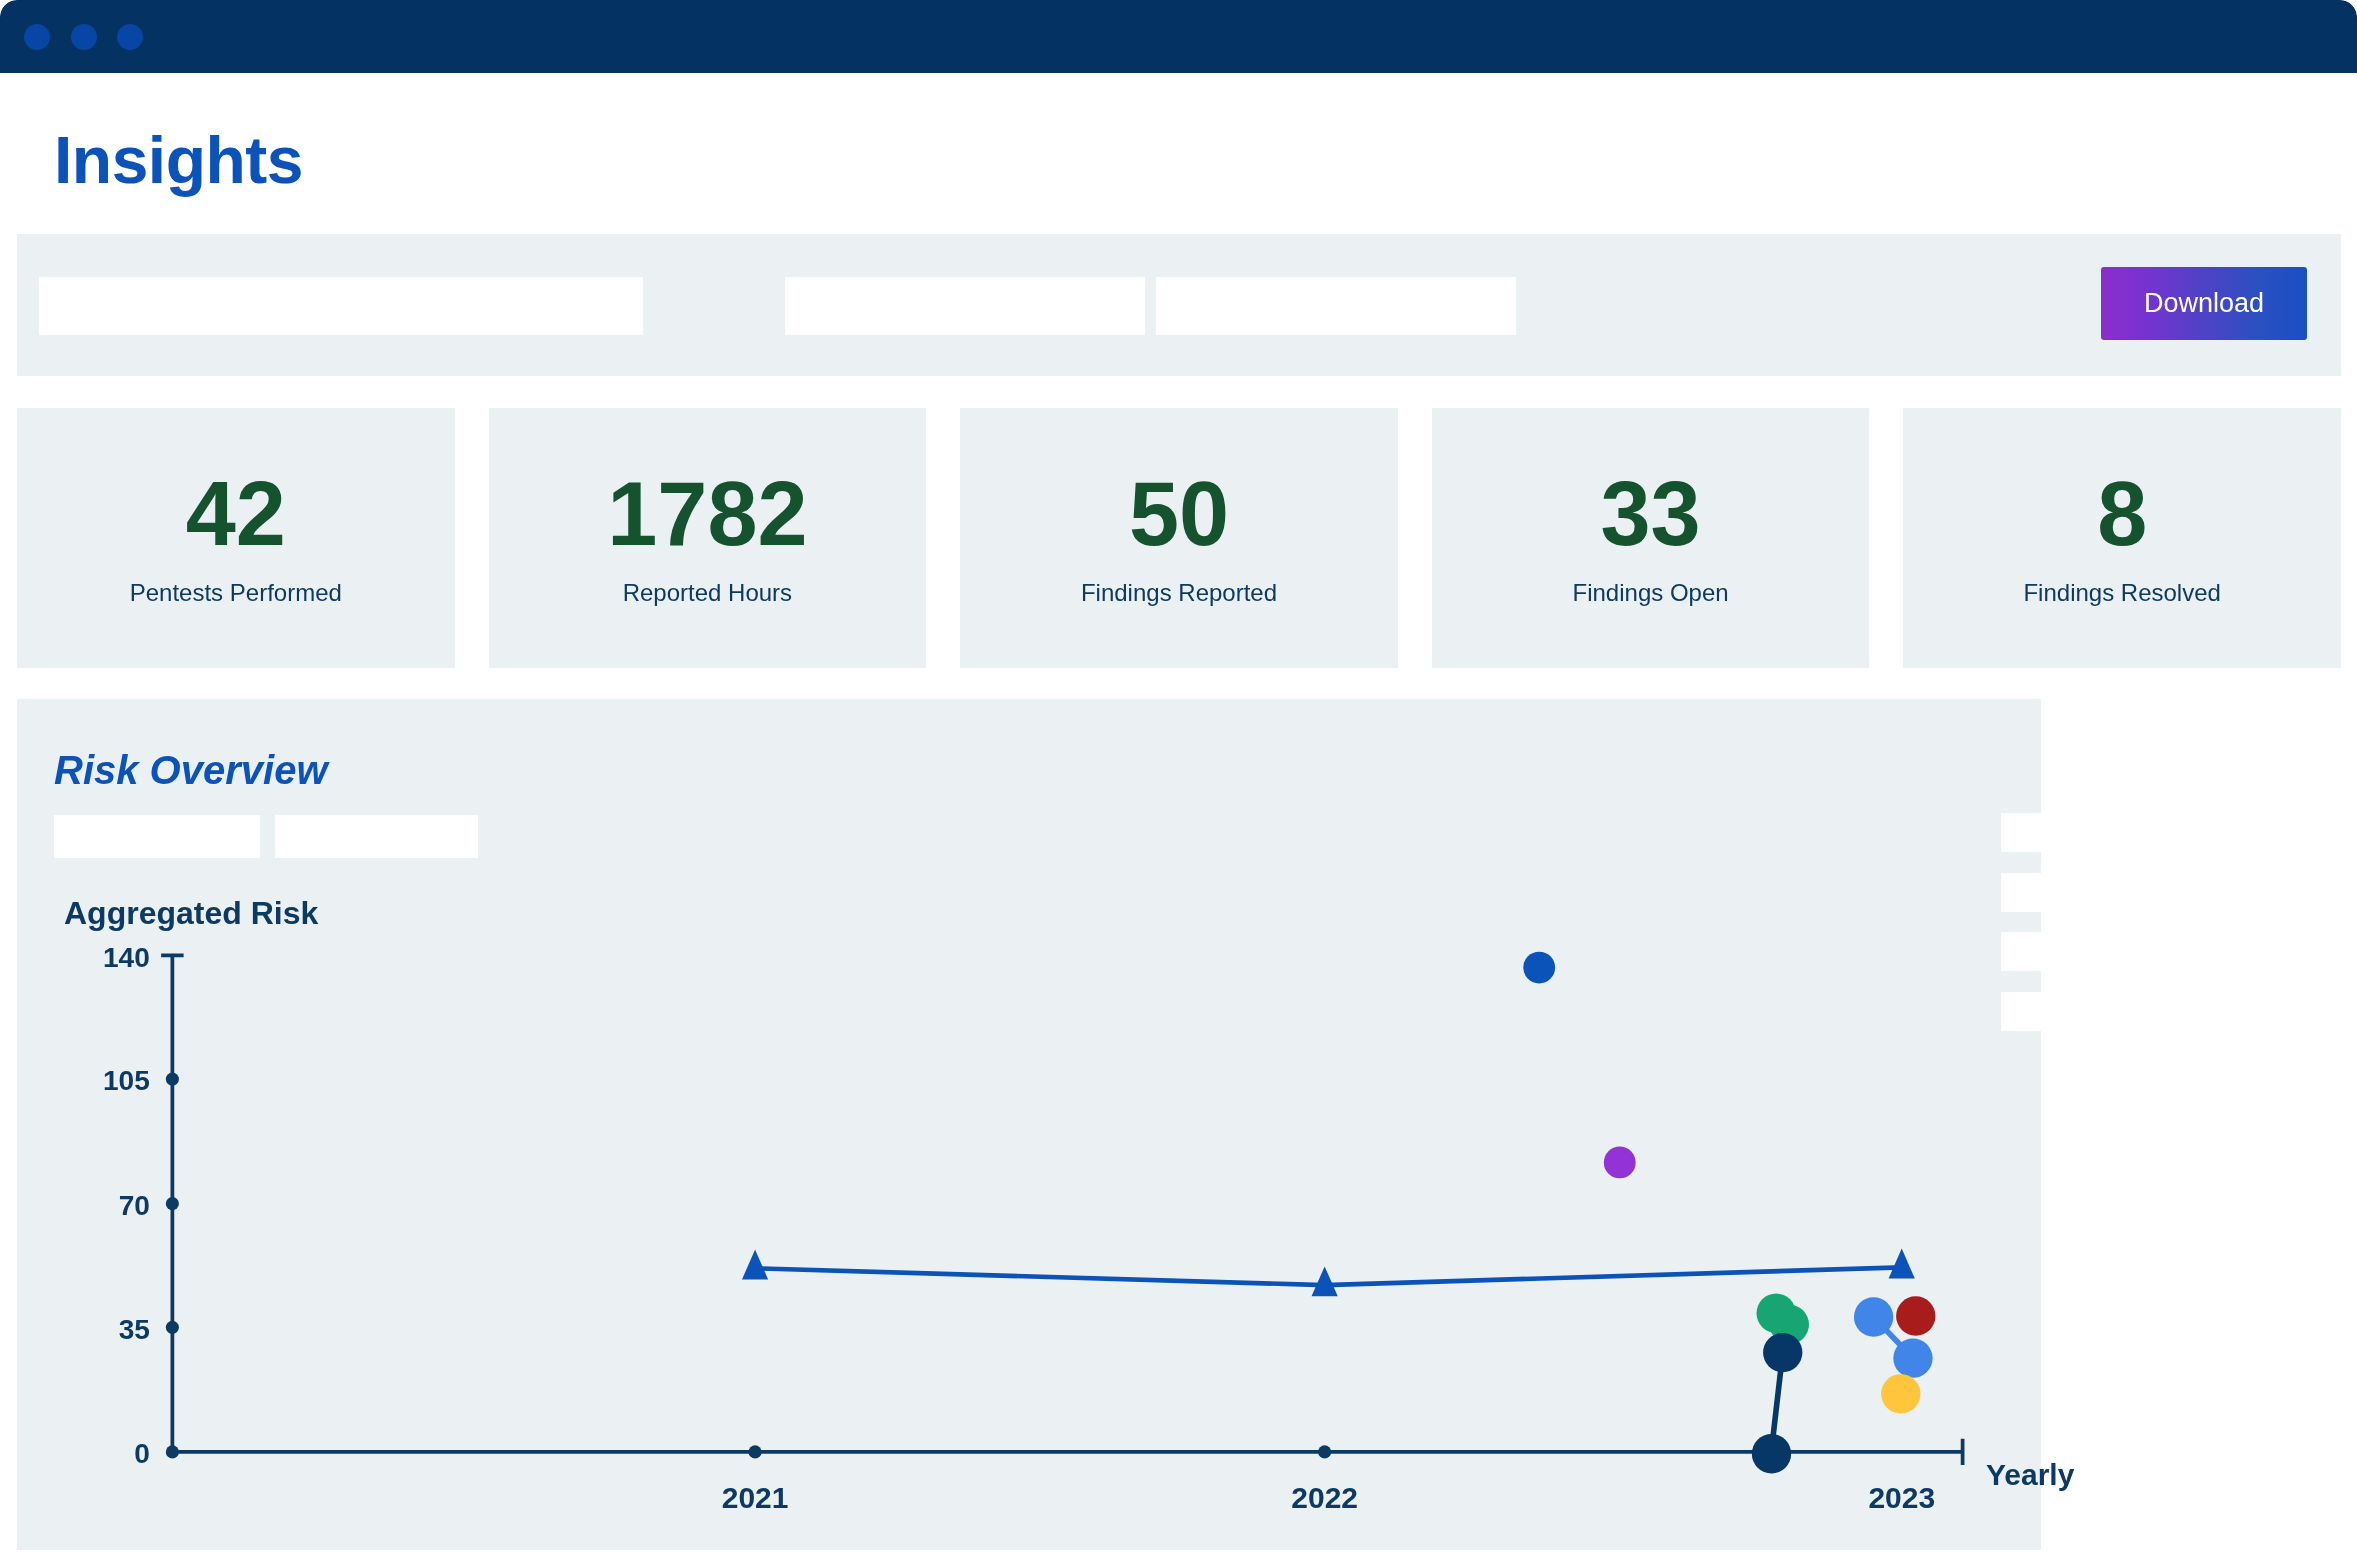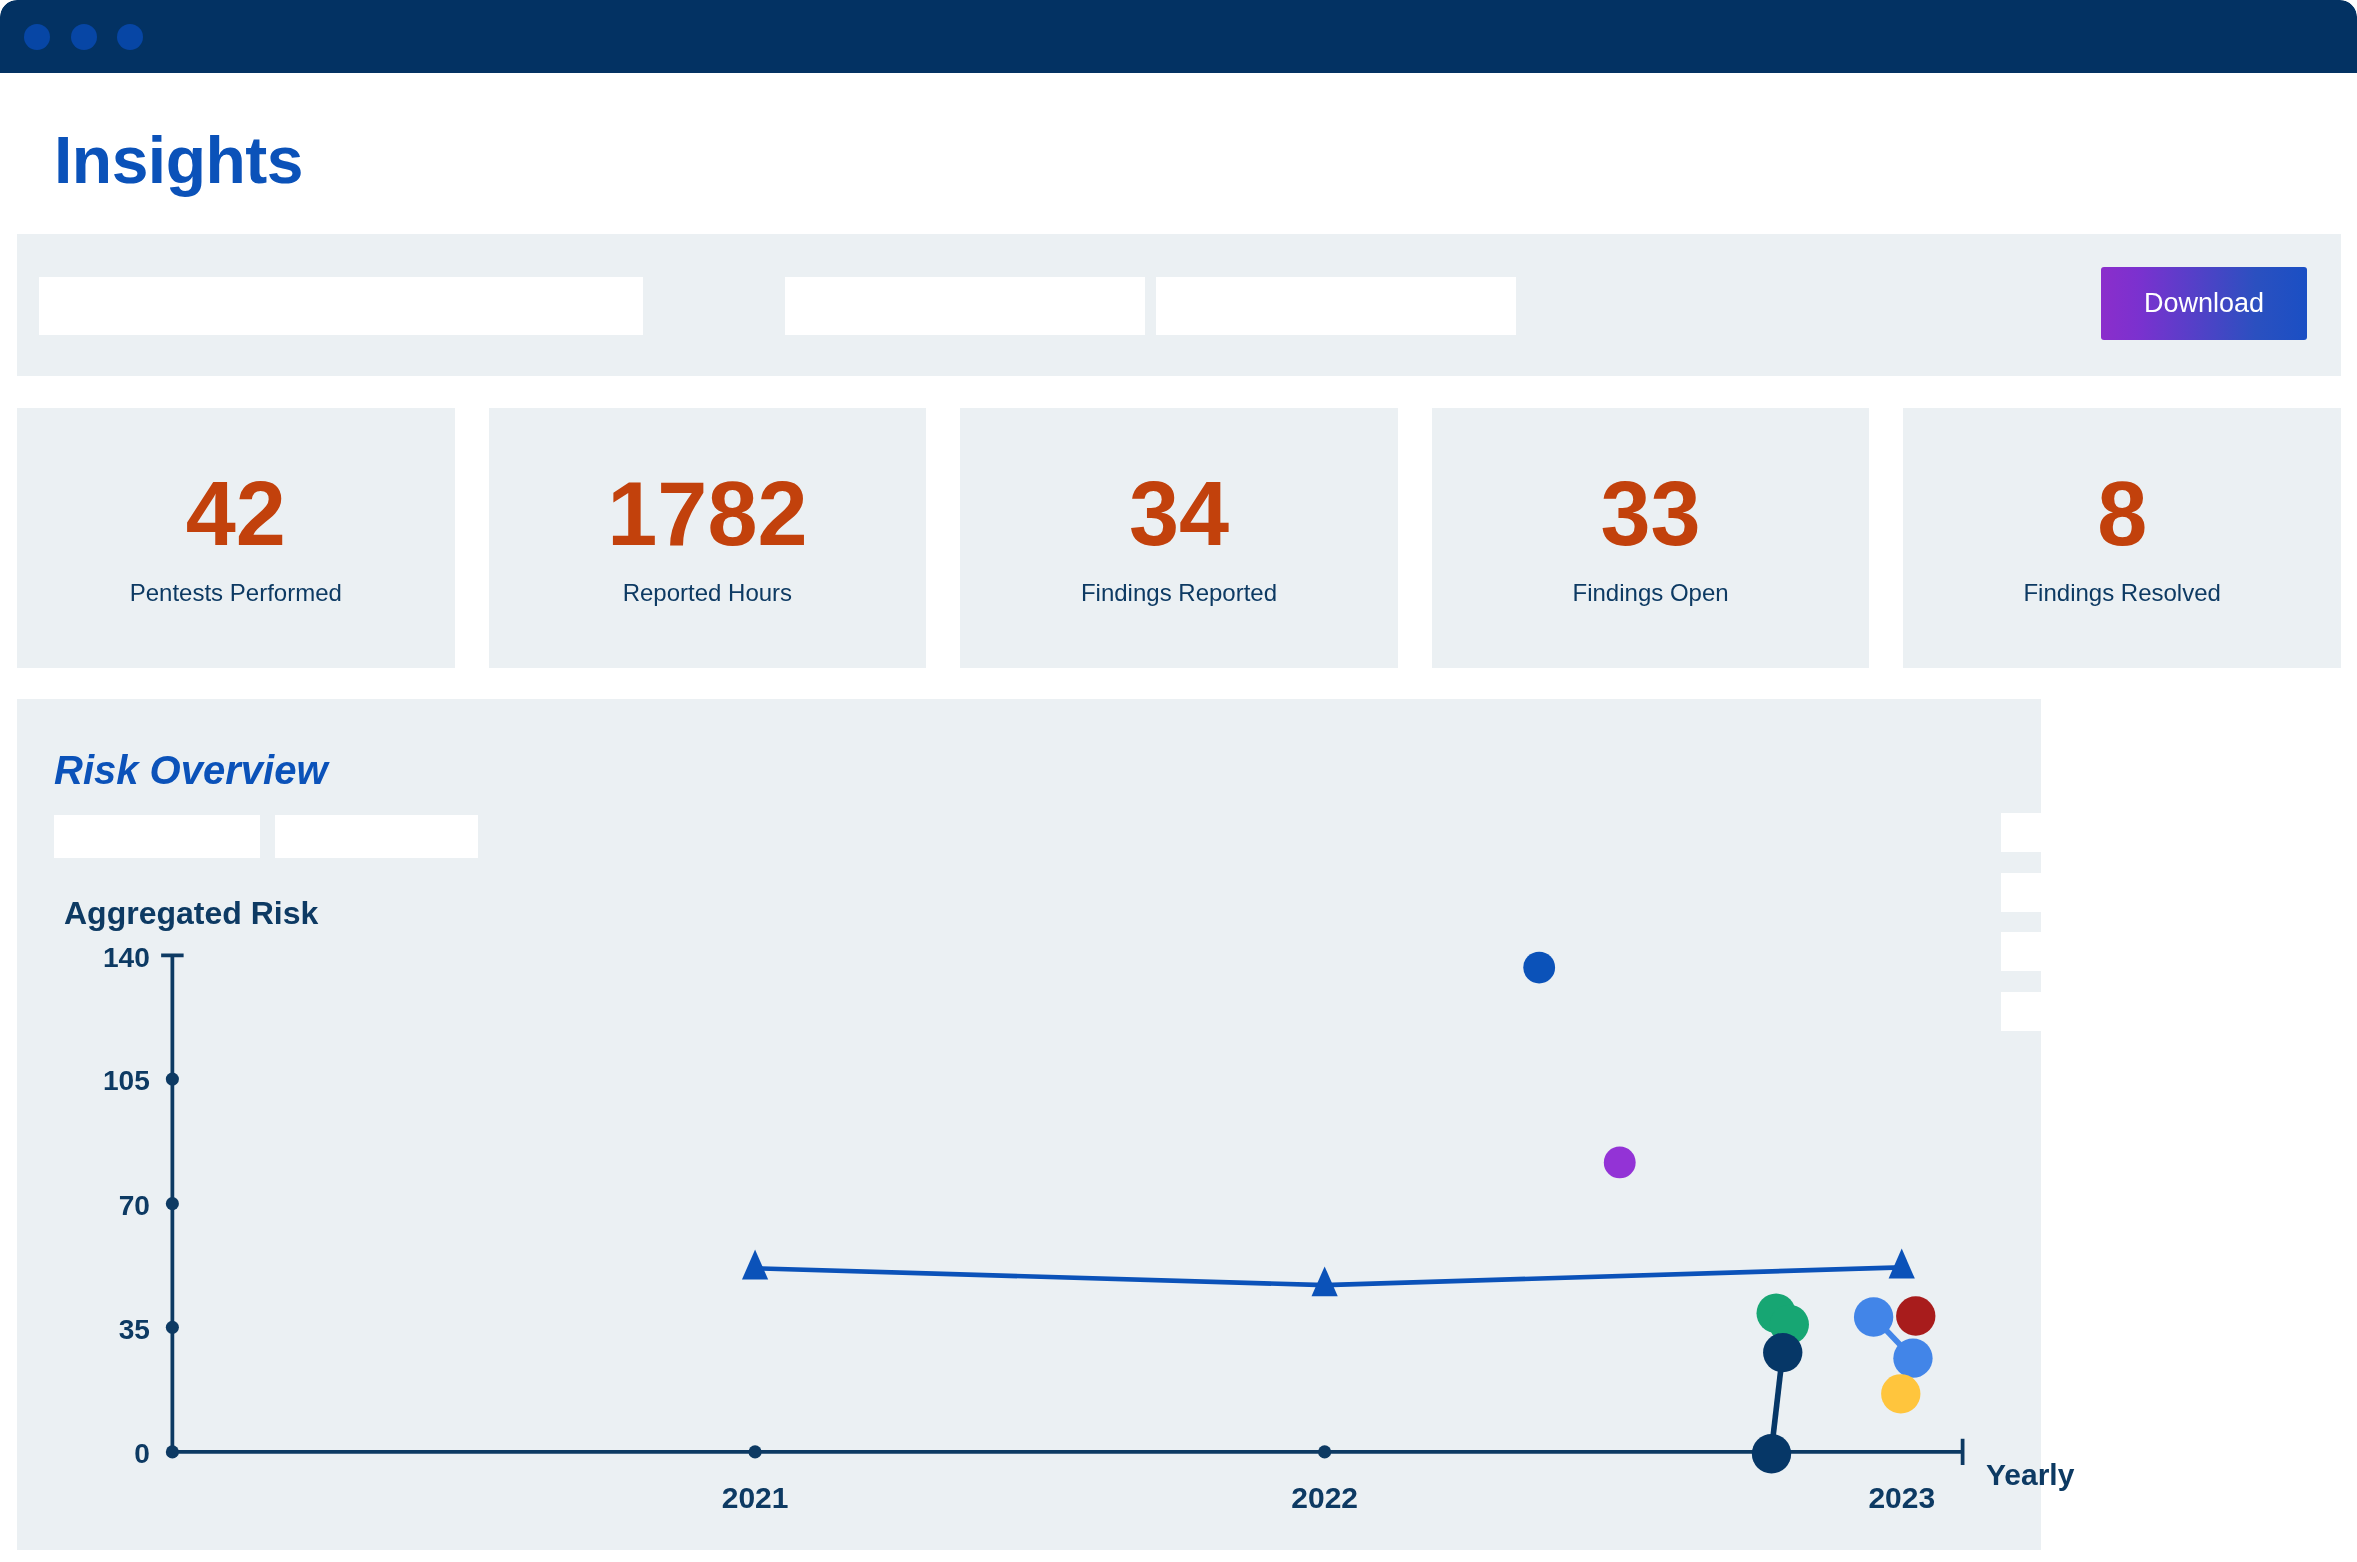--- a/index.html
+++ b/index.html
@@ -97,21 +97,21 @@
     flex: 1;
     background: #EBF0F3;
     display: flex;
     flex-direction: column;
     align-items: center;
     justify-content: center;
   }
   .stat-value {
     font-size: 90px;
     font-weight: bold;
-    color: #c2410c;
+    color: #14532d;
     line-height: 1;
     margin-bottom: 20px;
   }
   .stat-label {
     font-size: 24px;
     color: #0d3a63;
   }
 
   
   .risk-panel {
@@ -215,21 +215,21 @@
   <div class="stats">
     <div class="stat-card">
       <div class="stat-value">42</div>
       <div class="stat-label">Pentests Performed</div>
     </div>
     <div class="stat-card">
       <div class="stat-value">1782</div>
       <div class="stat-label">Reported Hours</div>
     </div>
     <div class="stat-card">
-      <div class="stat-value">34</div>
+      <div class="stat-value">50</div>
       <div class="stat-label">Findings Reported</div>
     </div>
     <div class="stat-card">
       <div class="stat-value">33</div>
       <div class="stat-label">Findings Open</div>
     </div>
     <div class="stat-card">
       <div class="stat-value">8</div>
       <div class="stat-label">Findings Resolved</div>
     </div>

